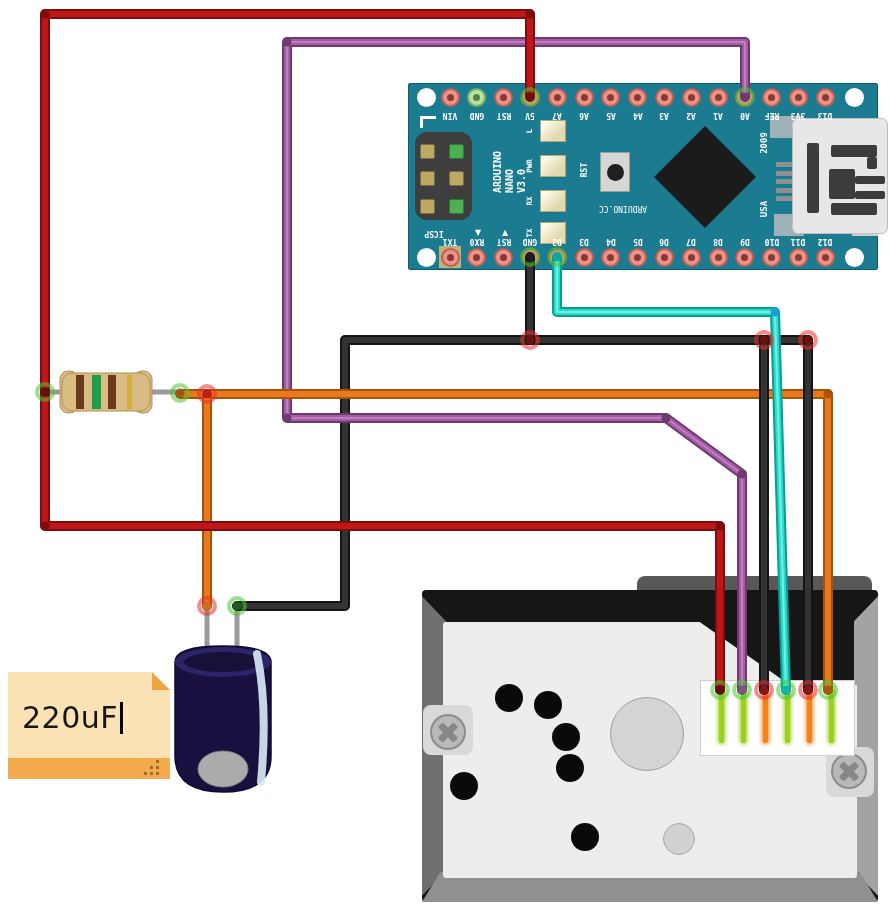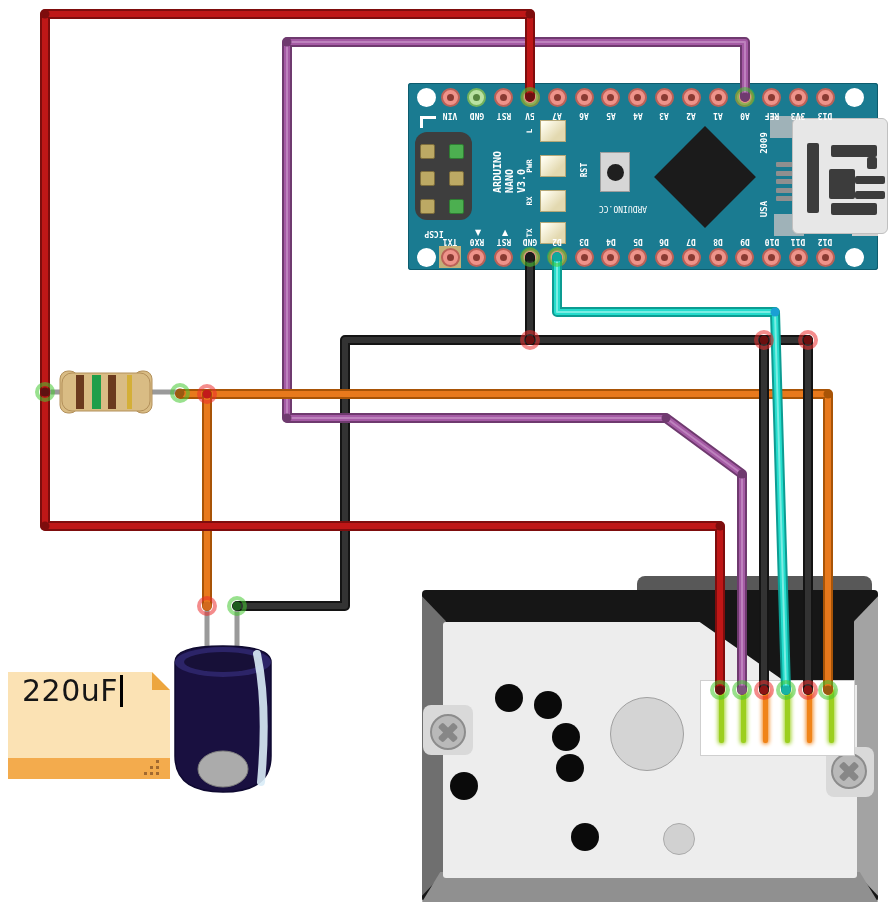--- a/index.html
+++ b/index.html
@@ -60,21 +60,21 @@
   .sn-tab{position:absolute;background:#d9d9d9;border-radius:8px;}
   .screw{position:absolute;width:36px;height:36px;border-radius:50%;background:#b9b9b9;
        border:2px solid #8c8c8c;box-sizing:border-box;}
   .screw .b1,.screw .b2{position:absolute;left:50%;top:50%;width:22px;height:7px;margin:-3.5px 0 0 -11px;
        background:#878787;border-radius:2px;}
   .screw .b1{transform:rotate(45deg);} .screw .b2{transform:rotate(-45deg);}
   
   .note{position:absolute;left:8px;top:672px;width:162px;height:107px;background:#fbe2b4;}
   .note .fold{position:absolute;top:0;right:0;width:0;height:0;border-top:18px solid #ffffff;border-left:18px solid #eda63f;}
   .note .strip{position:absolute;left:0;top:86px;width:162px;height:21px;background:#f3ab4d;}
-  .note .txt{position:absolute;left:14px;top:1px;font-size:30px;color:#161616;letter-spacing:0.5px;}
+  .note .txt{position:absolute;left:14px;top:28px;font-size:30px;color:#161616;letter-spacing:0.5px;}
   .note .cursor{display:inline-block;width:3px;height:32px;background:#000;vertical-align:-6px;margin-left:2px;}
   .grip-dot{position:absolute;width:3px;height:3px;background:#a2692f;}
   
   #wire-layer{position:absolute;left:0;top:0;z-index:5;pointer-events:none;}
 </style>
 </head>
 <body>
 
 <div class="stage">
 

